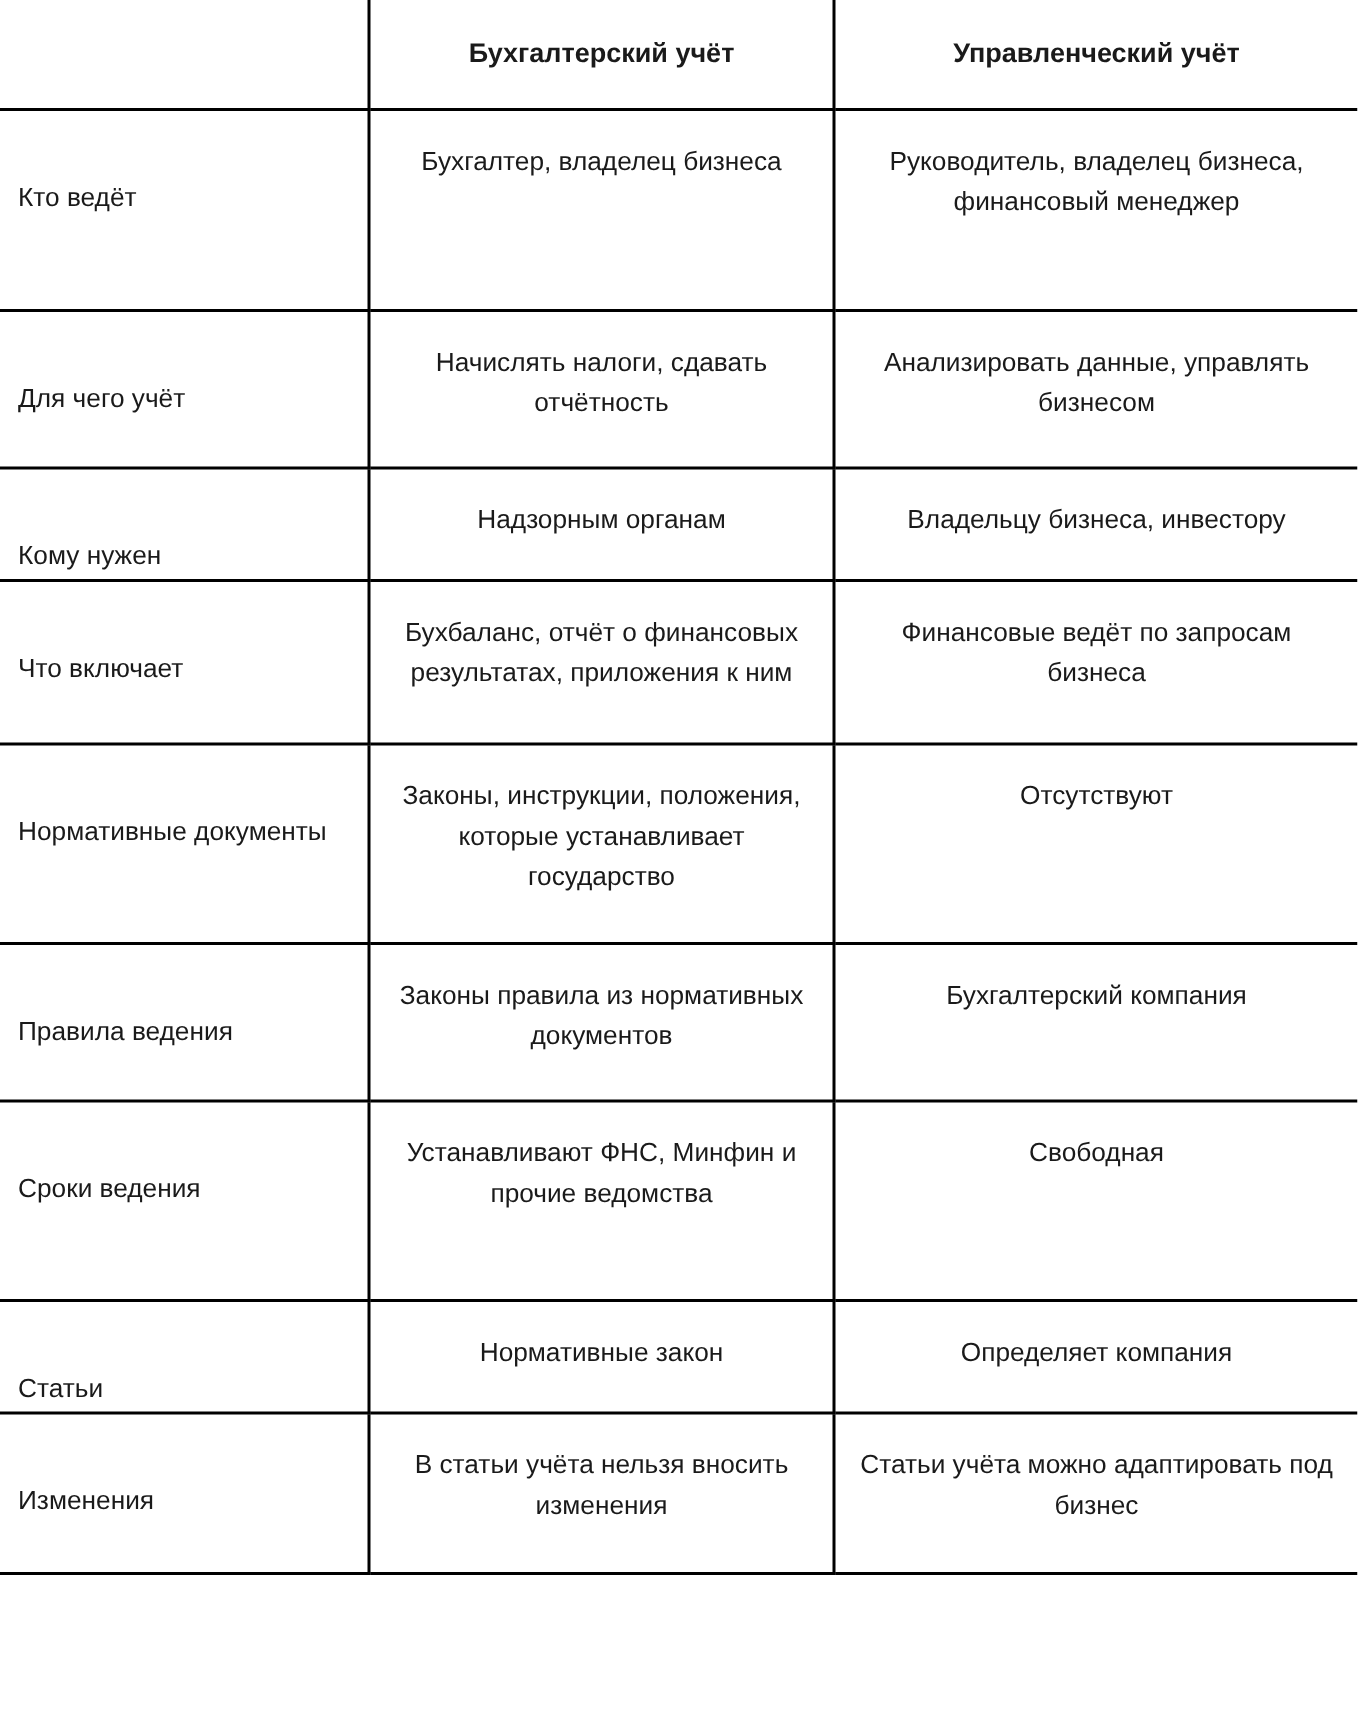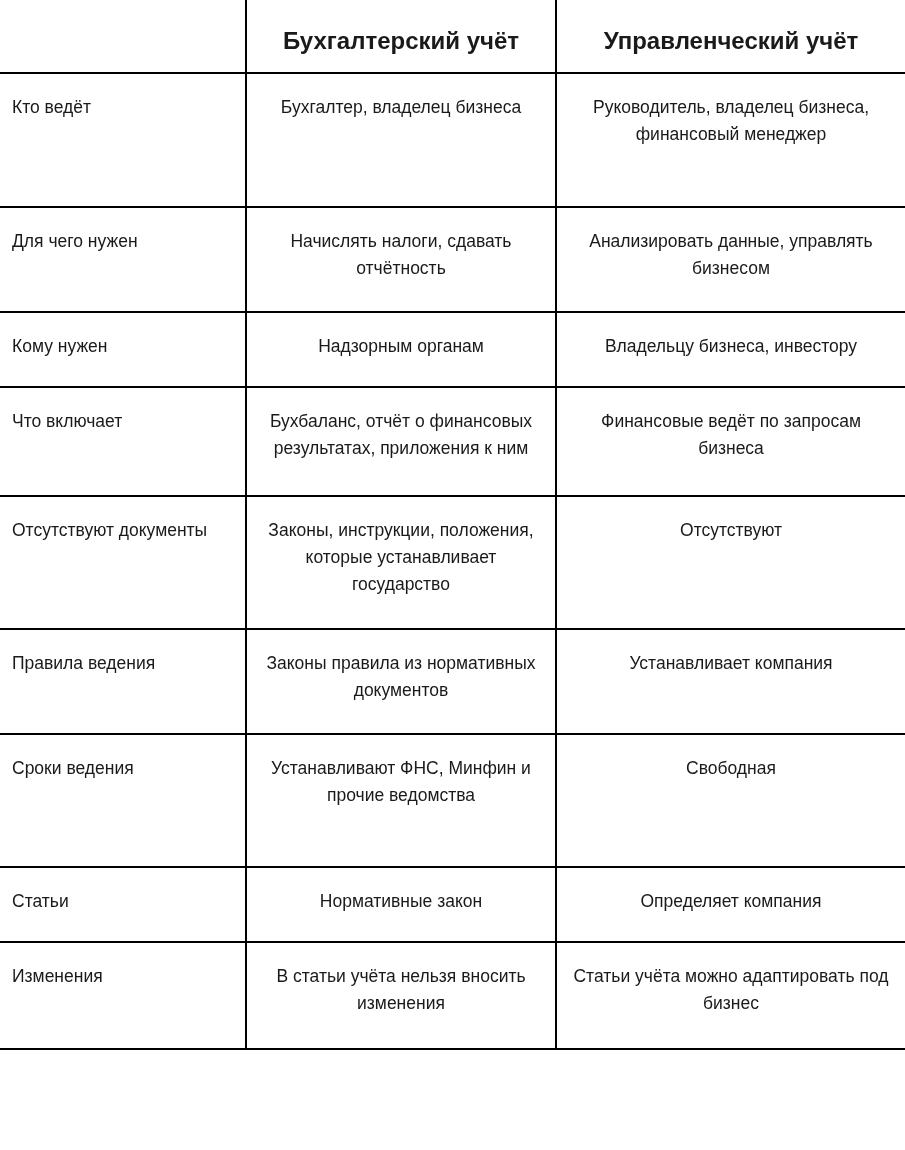--- a/index.html
+++ b/index.html
@@ -51,34 +51,35 @@
     font-size: 17.5px;
     line-height: 1.55;
     padding: 20px 14px 0 14px;
     box-sizing: border-box;
   }
 
   
   thead th .cell-inner {
     font-weight: bold;
     text-align: center;
-    font-size: 24px;
+    font-size: 18px;
     padding-top: 22px;
   }
   thead th.h-label {
     border-bottom: 2px solid #000000;
   }
   thead th.h-label .cell-inner {
     font-weight: normal;
   }
 
   
   tbody td.label .cell-inner {
     text-align: left;
     padding-left: 12px;
+    margin-top: 24px;
   }
   tbody td.val .cell-inner {
     text-align: center;
   }
 
   
   tr.r-head { height: 73px; }
   tr.r0 { height: 134px; }
   tr.r1 { height: 75px; }
   tr.r2 { height: 105px; }
@@ -126,21 +127,21 @@
           <div class="cell-inner">Бухгалтер, владелец бизнеса</div>
         </td>
         <td class="val">
           <div class="cell-inner">Руководитель, владелец бизнеса, финансовый менеджер</div>
         </td>
       </tr>
 
 
       <tr class="r2">
         <td class="label">
-          <div class="cell-inner">Для чего нужен</div>
+          <div class="cell-inner">Для чего учёт</div>
         </td>
         <td class="val">
           <div class="cell-inner">Начислять налоги, сдавать отчётность</div>
         </td>
         <td class="val">
           <div class="cell-inner">Анализировать данные, управлять бизнесом</div>
         </td>
       </tr>
 
       <tr class="r3">
@@ -162,39 +163,39 @@
         <td class="val">
           <div class="cell-inner">Бухбаланс, отчёт о финансовых результатах, приложения к ним</div>
         </td>
         <td class="val">
           <div class="cell-inner">Финансовые ведёт по запросам бизнеса</div>
         </td>
       </tr>
 
       <tr class="r5">
         <td class="label">
-          <div class="cell-inner">Отсутствуют документы</div>
+          <div class="cell-inner">Нормативные документы</div>
         </td>
         <td class="val">
           <div class="cell-inner">Законы, инструкции, положения, которые устанавливает государство</div>
         </td>
         <td class="val">
           <div class="cell-inner">Отсутствуют</div>
         </td>
       </tr>
 
       <tr class="r6">
         <td class="label">
           <div class="cell-inner">Правила ведения</div>
         </td>
         <td class="val">
           <div class="cell-inner">Законы правила из нормативных документов</div>
         </td>
         <td class="val">
-          <div class="cell-inner">Устанавливает компания</div>
+          <div class="cell-inner">Бухгалтерский компания</div>
         </td>
       </tr>
 
       <tr class="r7">
         <td class="label">
           <div class="cell-inner">Сроки ведения</div>
         </td>
         <td class="val">
           <div class="cell-inner">Устанавливают ФНС, Минфин и прочие ведомства</div>
         </td>

